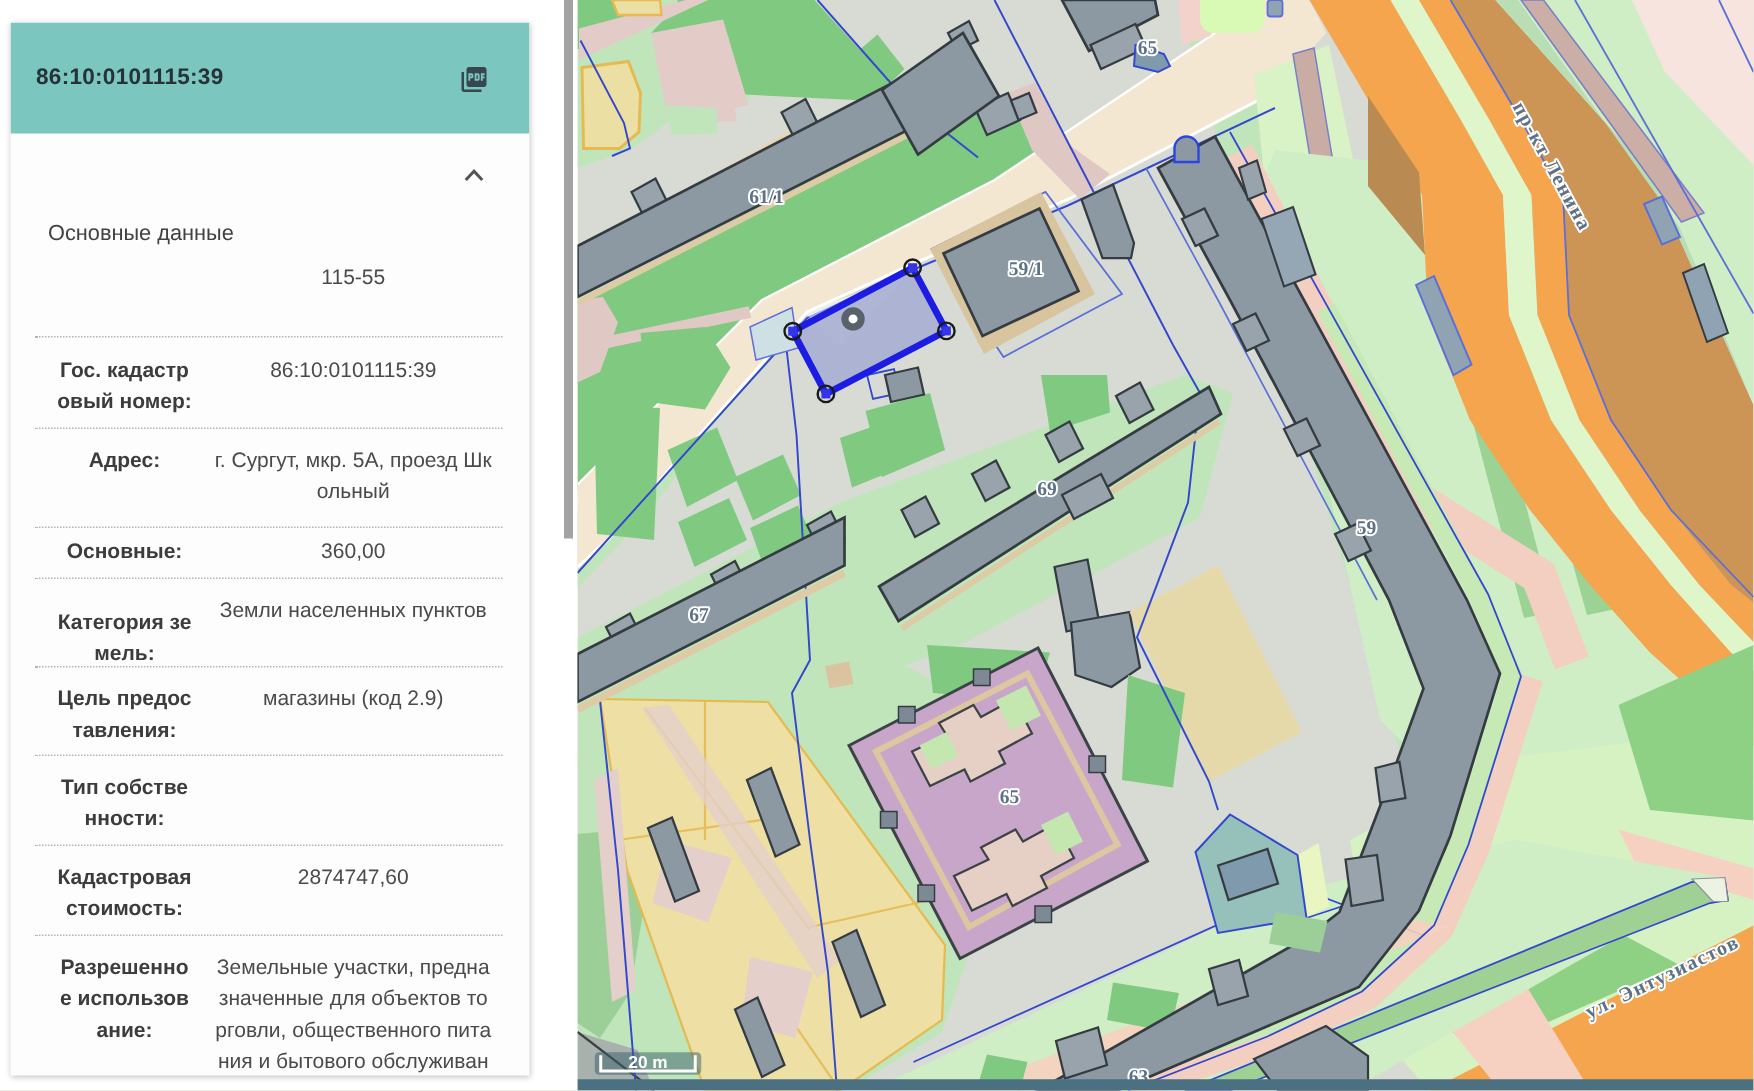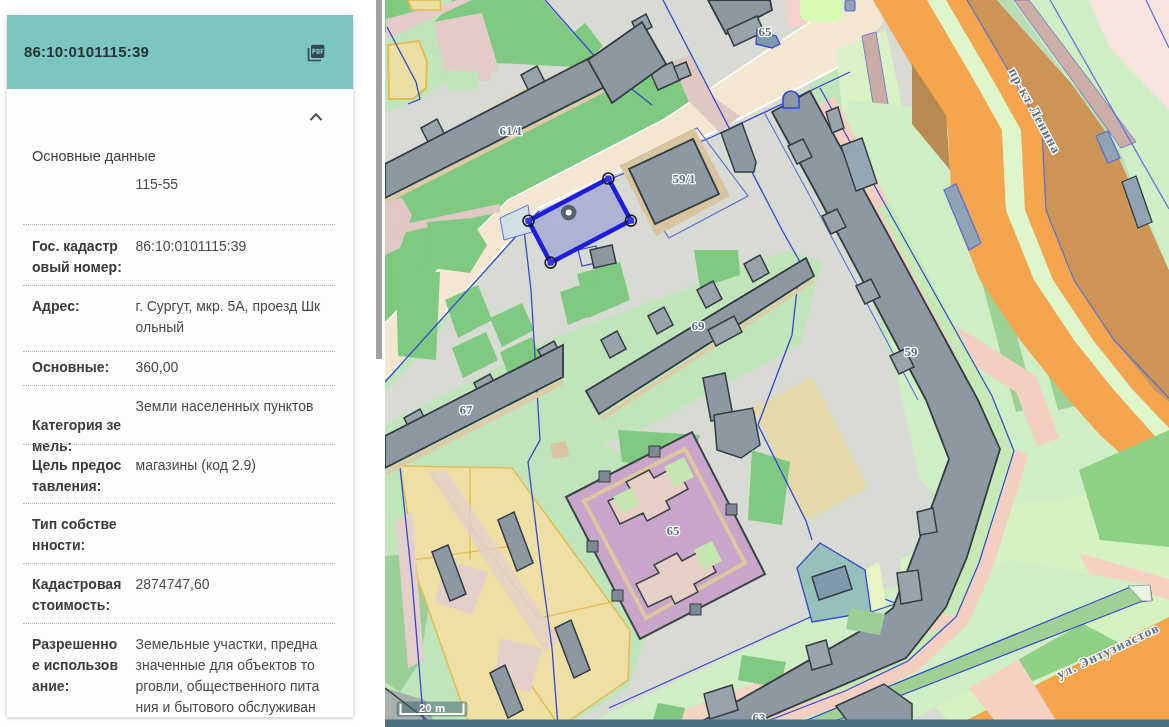--- a/index.html
+++ b/index.html
@@ -1,19 +1,19 @@
 <!DOCTYPE html>
 <html><head>
 <meta charset="utf-8">
 <style>
 html,body{margin:0;padding:0;}
 body{width:1169px;height:727px;overflow:hidden;position:relative;background:#fff;
  font-family:"Liberation Sans",sans-serif;}
 #card{position:absolute;left:7px;top:15px;width:346px;height:702px;background:#fdfdfd;
- box-shadow:0 1px 4px rgba(0,0,0,.25);overflow:hidden;}
+ box-shadow:0 1px 4px rgba(0,0,0,.25);overflow:hidden;text-align:center;}
 #hdr{position:absolute;left:0;top:0;width:346px;height:74px;background:#7bc7c0;}
 #hdr .t{position:absolute;left:17px;top:28px;font-size:15px;font-weight:bold;color:#263238;letter-spacing:.2px;}
 .lbl{position:absolute;left:25px;width:102px;font-size:14px;font-weight:bold;color:#3c3c3c;line-height:21px;}
 .val{position:absolute;left:128.5px;width:200px;font-size:14px;color:#4a4a4a;line-height:21px;}
 .sep{position:absolute;left:16px;width:312px;border-top:1px dotted #b3b3b3;height:0;}
 #scrollbar{position:absolute;left:376px;top:0;width:6px;height:359px;background:#a3a3a3;}
 #map{position:absolute;left:385px;top:0;width:784px;height:727px;}
 svg text{font-family:"Liberation Serif",serif;font-weight:bold;fill:#5d7287;
  stroke:#ffffff;stroke-width:2.6px;paint-order:stroke;stroke-linejoin:round;}
 </style>
@@ -39,21 +39,21 @@
  <div class="sep" style="top:270px"></div>
 
  <div class="lbl" style="top:281px">Адрес:</div>
  <div class="val" style="top:281px">г. Сургут, мкр. 5А, проезд Шк<br>ольный</div>
  <div class="sep" style="top:336px"></div>
 
  <div class="lbl" style="top:342px">Основные:</div>
  <div class="val" style="top:342px">360,00</div>
  <div class="sep" style="top:370px"></div>
 
- <div class="lbl" style="top:400px">Категория зе<br>мель:</div>
+ <div class="lbl" style="top:389px">Категория зе<br>мель:</div>
  <div class="val" style="top:381px">Земли населенных пунктов</div>
  <div class="sep" style="top:429px"></div>
 
  <div class="lbl" style="top:440px">Цель предос<br>тавления:</div>
  <div class="val" style="top:440px">магазины (код 2.9)</div>
  <div class="sep" style="top:488px"></div>
 
  <div class="lbl" style="top:499px">Тип собстве<br>нности:</div>
  <div class="sep" style="top:548px"></div>
 

